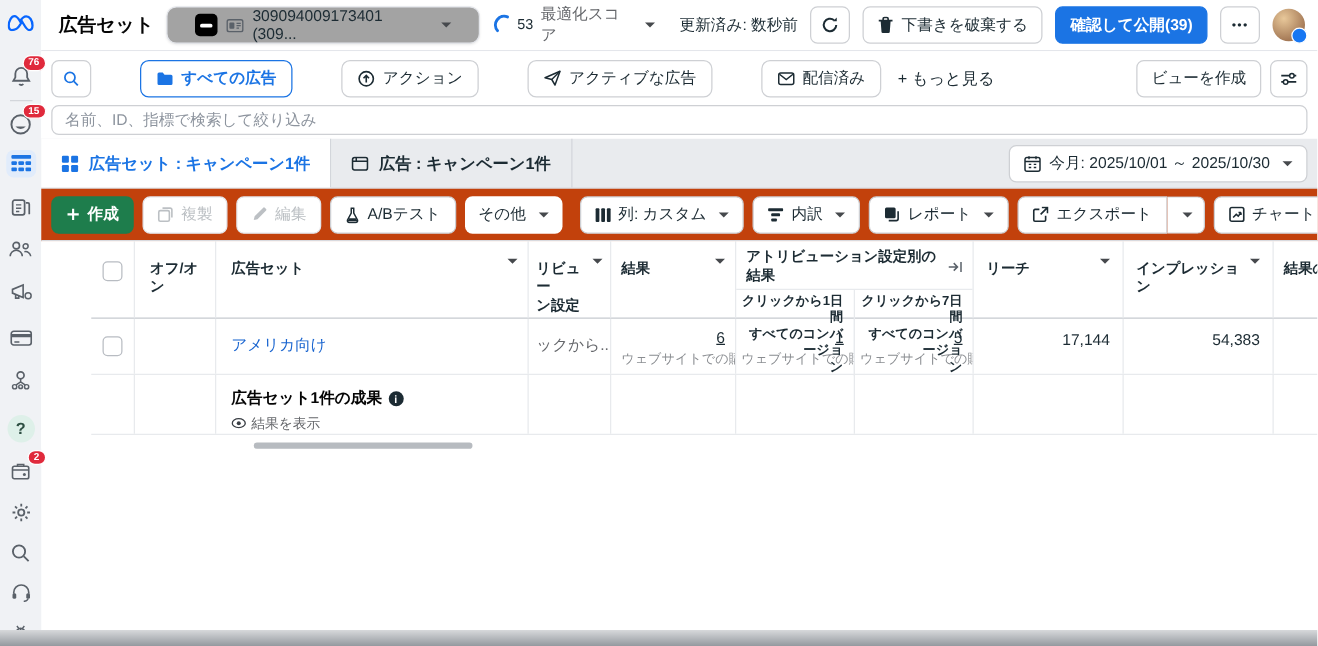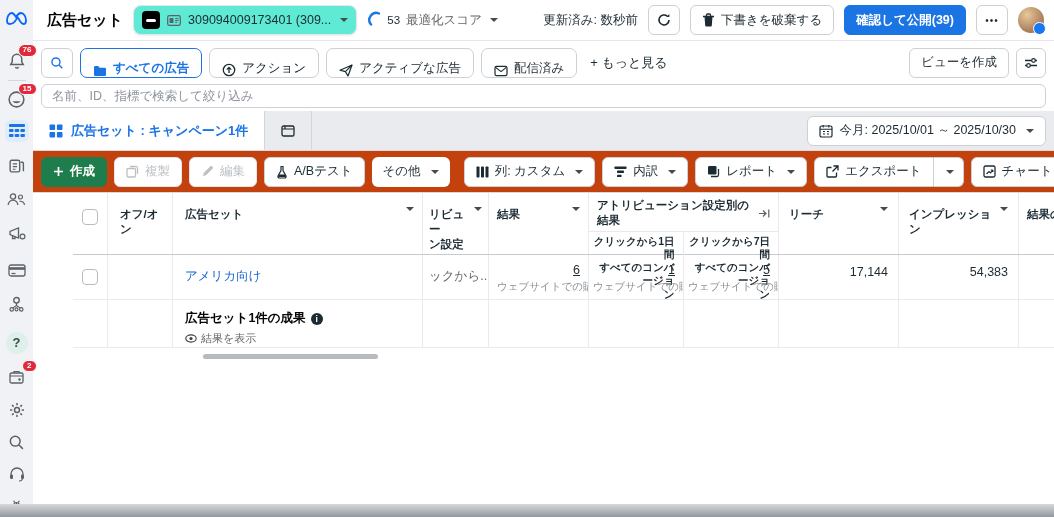--- a/index.html
+++ b/index.html
@@ -16,39 +16,39 @@
   .rail .divider { width:18px; height:1px; background:#d3d6db; margin:8px 0 2px; }
   .active-sq { background:#e1ecfb; border-radius:6px; }
   .help-circ { background:#def0e9; border-radius:50%; width:22px; height:22px; display:flex; align-items:center;
                justify-content:center; font-size:13px; font-weight:bold; color:#2e4f43; }
 
   
   .main { flex:1; display:flex; flex-direction:column; min-width:0; }
 
   .topbar { height:41px; display:flex; align-items:center; padding:0 10px 0 14px; gap:10px; border-bottom:1px solid #e4e6eb; background:#fff; }
   .page-title { font-size:15px; font-weight:bold; color:#050505; white-space:nowrap; }
-  .acct-pill { display:flex; align-items:center; gap:7px; background:#5eead4; border:1px solid #e4e6eb; box-shadow:0 1px 2px rgba(0,0,0,.08);
-               border-radius:8px; height:30px; padding:0 8px; font-size:12.5px; }
+  .acct-pill { display:flex; align-items:center; gap:7px; background:#a3a3a3; border:1px solid #e4e6eb; box-shadow:0 1px 2px rgba(0,0,0,.08);
+               border-radius:8px; height:30px; padding:0 22px; font-size:12.5px; }
   .acct-avatar { width:18px; height:18px; background:#000; border-radius:4px; position:relative; }
   .acct-avatar::after { content:""; position:absolute; left:4px; top:8px; width:10px; height:3px; background:#fff; border-radius:2px; }
   .opt-score { display:flex; align-items:center; gap:6px; font-size:12.5px; color:#65676b; }
   .opt-score .num { font-weight:normal; color:#1c2b33; font-size:11.5px; margin-left:-4px; }
   .spacer { flex:1; }
   .updated { font-size:12.5px; color:#1c2b33; white-space:nowrap; }
   .btn { display:inline-flex; align-items:center; justify-content:center; gap:6px; height:30px; padding:0 11px;
          border:1px solid #ced0d4; border-radius:6px; background:#fff; font-size:12.5px; color:#1c2b33; white-space:nowrap; cursor:pointer; }
   .btn.icon-only { width:32px; padding:0; }
   .btn.primary { background:#1b74e4; border-color:#1b74e4; color:#fff; font-weight:bold; }
   .avatar { width:26px; height:26px; border-radius:50%; background:radial-gradient(circle at 35% 30%, #e8c89a, #8a5a3b); position:relative; flex-shrink:0; }
   .avatar::after { content:""; position:absolute; right:-2px; bottom:-2px; width:11px; height:11px; border-radius:50%;
                    background:#1877f2; border:1.5px solid #fff; }
 
   .pillrow { height:43px; display:flex; align-items:center; gap:7px; padding:0 8px; background:#fff; }
-  .pill { display:inline-flex; align-items:flex-end; gap:6px; height:30px; padding:0 12px; border:1px solid #ced0d4;
-          border-radius:7px; font-size:12.5px; font-weight:bold; color:#1c2b33; background:#fff; cursor:pointer; }
+  .pill { display:inline-flex; align-items:center; gap:6px; height:30px; padding:0 12px; border:1px solid #ced0d4;
+          border-radius:7px; font-size:12.5px; font-weight:bold; color:#1c2b33; background:#fff; cursor:pointer;margin-left:32px; }
   .pill.sel { color:#1b74e4; border-color:#1b74e4; }
   .textlink { font-size:13px; color:#1c2b33; padding:0 6px; cursor:pointer; white-space:nowrap; }
 
   .searchrow { height:27px; padding:0 8px; background:#fff; }
   .searchrow input { width:100%; height:24px; border:1px solid #ced0d4; border-radius:6px; padding:0 10px;
                      font-size:12.5px; color:#1c2b33; font-family:inherit; }
   .searchrow input::placeholder { color:#8d949e; }
 
   .tabsrow { height:40px; background:#e9ebee; display:flex; align-items:stretch; border-bottom:1px solid #d8dadf; }
   .tab { display:flex; align-items:center; gap:8px; padding:0 16px; font-size:13px; font-weight:bold; color:#1c2b33;
@@ -343,20 +343,21 @@
               <rect x="7.9" y="7.9" width="5.6" height="5.6" rx="1"></rect>
             </g>
           </svg>
         <span>広告セット : キャンペーン1件</span>
       </div>
       <div class="tab">
         <svg width="14" height="12" viewBox="0 0 14 12">
             <rect x="1" y="1" width="12" height="10" rx="1.6" fill="none" stroke="#1c2b33" stroke-width="1.3"></rect>
             <path d="M1 4h12M4 1v3" stroke="#1c2b33" stroke-width="1.2"></path>
           </svg>
+        <span>広告 : キャンペーン1件</span>
       </div>
       <div class="daterange">
         <button class="btn">
           <svg width="14" height="14" viewBox="0 0 14 14">
               <rect x="1" y="2" width="12" height="11" rx="1.6" fill="none" stroke="#1c2b33" stroke-width="1.2"></rect>
               <path d="M1 5.2h12M4.2 1v2.4M9.8 1v2.4M4 7.5h2M8 7.5h2M4 10h2M8 10h2" stroke="#1c2b33" stroke-width="1.1"></path>
             </svg>
           <span>今月: 2025/10/01 ～ 2025/10/30</span>
           <span class="caret"></span>
         </button>

